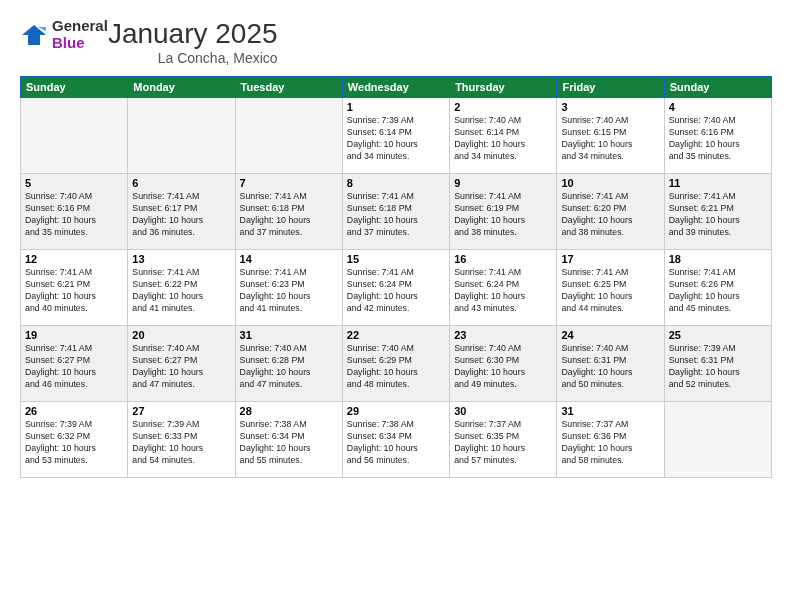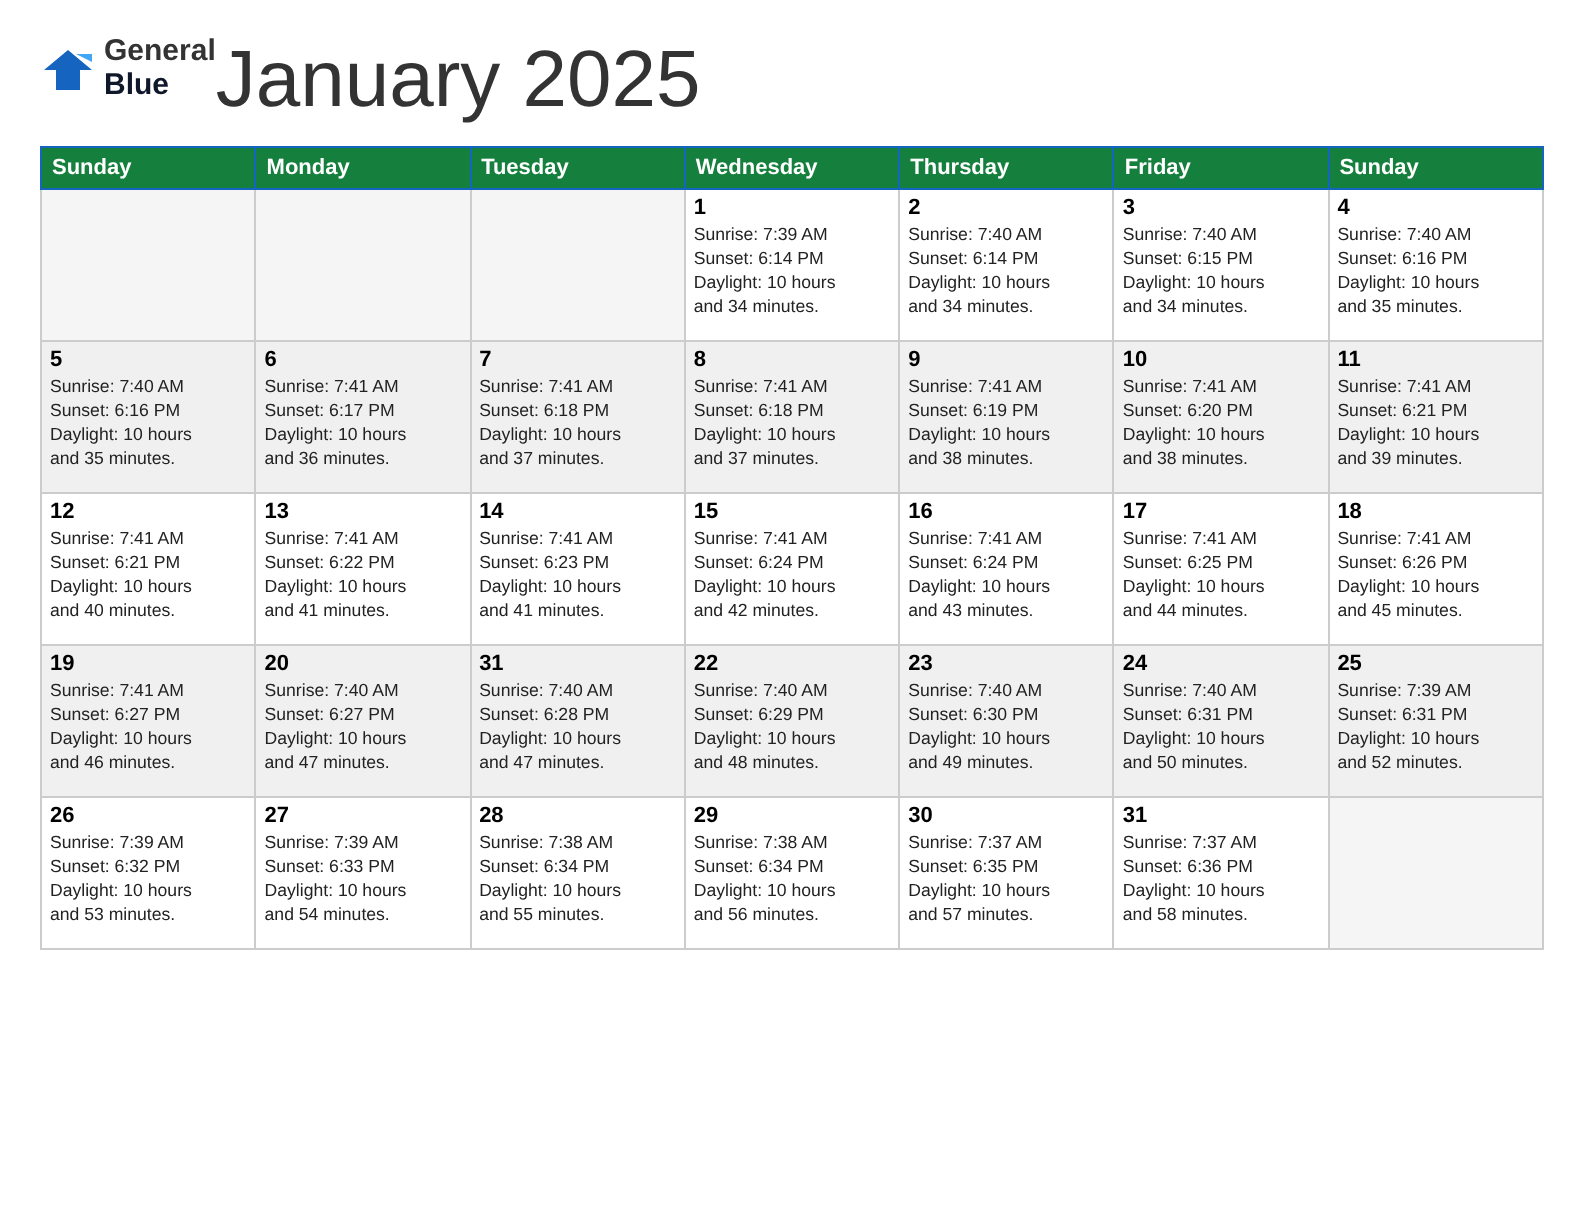--- a/index.html
+++ b/index.html
@@ -28,21 +28,21 @@
     }
     .logo-icon {
       width: 28px;
       height: 28px;
       margin-right: 4px;
     }
     .title-area {
       text-align: right;
     }
     .month-title {
-      font-size: 40px;
+      font-size: 28px;
       color: #333;
       font-weight: normal;
     }
     .subtitle {
       font-size: 14px;
       color: #555;
     }
     .calendar {
       width: 100%;
       border-collapse: collapse;
@@ -90,26 +90,27 @@
   <div class="header">
     <div class="logo-area">
       <svg class="logo-icon" viewBox="0 0 28 28">
         <rect x="0" y="0" width="28" height="28" rx="2" fill="white"></rect>
         <polygon points="14,4 26,14 20,14 20,24 8,24 8,14 2,14" fill="#1565c0"></polygon>
         <polygon points="18,6 26,10 26,6" fill="#42a5f5"></polygon>
       </svg>
       <div>
         <div style="font-size:15px; font-weight:bold; color:#333; line-height:1.1;">
           <span>General</span><br>
-          <span style="color:#0f172a;">Blue</span>
+          <span style="color:#a21caf;">Blue</span>
         </div>
       </div>
     </div>
     <div class="title-area">
       <div class="month-title">January 2025</div>
+      <div class="subtitle">La Concha, Mexico</div>
     </div>
   </div>
 
   <table class="calendar">
     <thead>
       <tr>
       <th>Sunday</th>
           <th>Monday</th>
           <th>Tuesday</th>
           <th>Wednesday</th>

